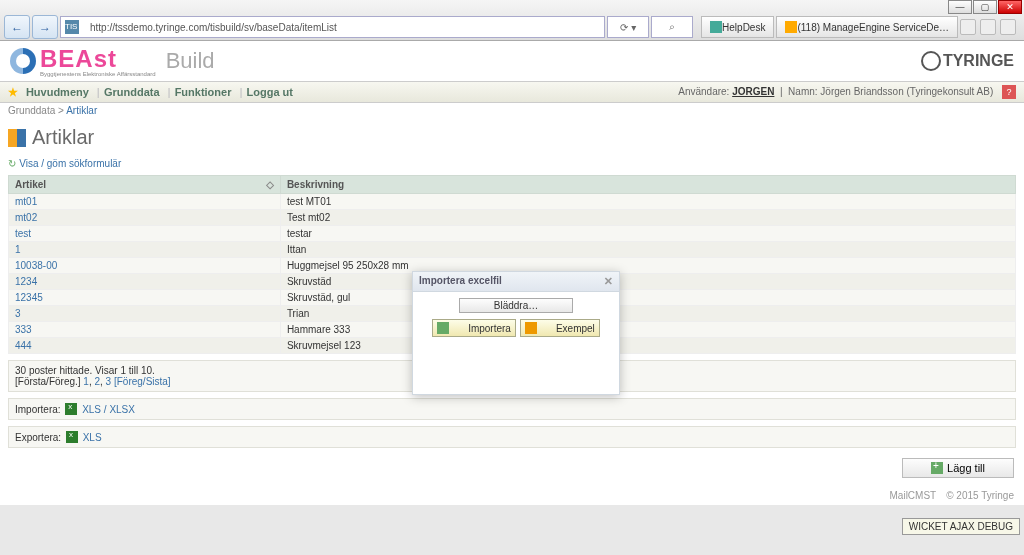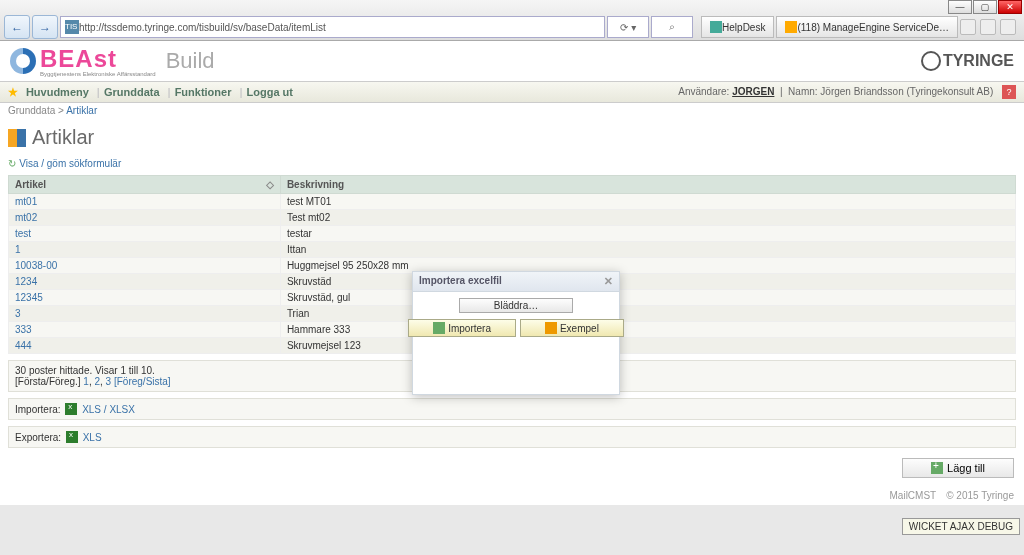--- a/index.html
+++ b/index.html
@@ -3,21 +3,21 @@
 <meta charset="utf-8">
 <style>
   html,body{margin:0;padding:0;font-family:Arial,Helvetica,sans-serif;font-size:11px;background:#e8e8e8;color:#333}
   .browser-chrome{background:linear-gradient(#f5f5f5,#dedede);border-bottom:1px solid #aaa}
   .titlebar{height:14px;display:flex;justify-content:flex-end;align-items:center;padding:0 2px}
   .win-btn{width:22px;height:12px;margin-left:1px;display:flex;align-items:center;justify-content:center;font-size:9px;border:1px solid #888;background:linear-gradient(#fefefe,#ddd)}
   .win-close{background:linear-gradient(#f66,#c00);color:#fff;border-color:#900}
   .toolbar{display:flex;align-items:center;height:26px;padding:0 4px;gap:2px}
   .nav-btn{width:24px;height:22px;border:1px solid #9bb7d6;border-radius:3px;background:linear-gradient(#f0f6fc,#d5e4f3);display:flex;align-items:center;justify-content:center;color:#2a5d9e;font-size:12px;font-weight:bold}
   .urlbar{flex:1;height:20px;border:1px solid #aac;background:#fff;display:flex;align-items:center;padding:0 4px;font-size:10px;color:#555}
-  .urlbar .fav{width:14px;height:14px;background:#58a;display:inline-block;margin-right:0;color:#fff;font-size:8px;text-align:left;line-height:14px}
+  .urlbar .fav{width:14px;height:14px;background:#58a;display:inline-block;margin-right:11px;color:#fff;font-size:8px;text-align:left;line-height:14px}
   .search-ctl{width:40px;height:20px;border:1px solid #aac;background:#fff;display:flex;align-items:center;justify-content:center;font-size:10px;color:#666}
   .tabs{display:flex;gap:2px;margin-left:6px}
   .tab{height:20px;padding:0 8px;border:1px solid #bbb;background:linear-gradient(#fff,#e5e5e5);display:flex;align-items:center;gap:0;font-size:10px;max-width:170px;overflow:hidden;white-space:nowrap}
   .tab.active{background:#fff}
   .tab .fav{width:12px;height:12px;display:inline-block}
   .tab .fav.hd{background:#4a9}
   .tab .fav.me{background:#fa0}
   .tab .fav.tis{background:#58a}
   .mini-icons{display:flex;gap:4px;margin-left:auto;padding-right:4px}
   .mini-icons span{width:14px;height:14px;border:1px solid #bbb;background:#eee;display:inline-block;border-radius:2px}
@@ -64,21 +64,21 @@
   .btn .ico.plus::after{content:"+";color:#fff;font-size:10px;position:absolute;left:2px;top:-2px}
   .footer{display:flex;justify-content:flex-end;padding:4px 10px;font-size:10px;color:#999;gap:10px}
   .debug{position:fixed;right:4px;bottom:20px;border:1px solid #999;background:#f7f7e8;padding:2px 6px;font-size:10px}
   
   .modal{position:absolute;left:412px;top:230px;width:206px;background:#fff;border:1px solid #d0d8e0;box-shadow:0 2px 10px rgba(0,0,0,.25)}
   .modal-hd{background:linear-gradient(#f0f4f8,#e0e6ee);padding:3px 6px;font-size:10px;font-weight:bold;color:#556;display:flex;justify-content:space-between;border-bottom:1px solid #d0d8e0}
   .modal-hd .x{color:#999;cursor:pointer;font-size:11px}
   .modal-bd{padding:6px;text-align:center;min-height:90px}
   .file-btn{border:1px solid #aaa;background:linear-gradient(#fdfdfd,#e8e8e8);padding:1px 34px;font-size:10px;display:inline-block;margin-bottom:6px}
   .modal-btns{display:flex;gap:4px;justify-content:center}
-  .mbtn{border:1px solid #aa8;background:linear-gradient(#fdfde8,#f0e8b0);padding:2px 24px;font-size:10px;display:flex;align-items:center;gap:3px;cursor:pointer}
+  .mbtn{border:1px solid #aa8;background:linear-gradient(#fdfde8,#f0e8b0);padding:2px 4px;font-size:10px;display:flex;align-items:center;gap:19px;cursor:pointer}
   .mbtn .mi{width:12px;height:12px;display:inline-block}
   .mbtn .mi.up{background:#6a6}
   .mbtn .mi.ex{background:#e90}
 </style>
 </head>
 <body>
 
 <div class="browser-chrome">
   <div class="titlebar">
     <div class="win-btn">—</div>

